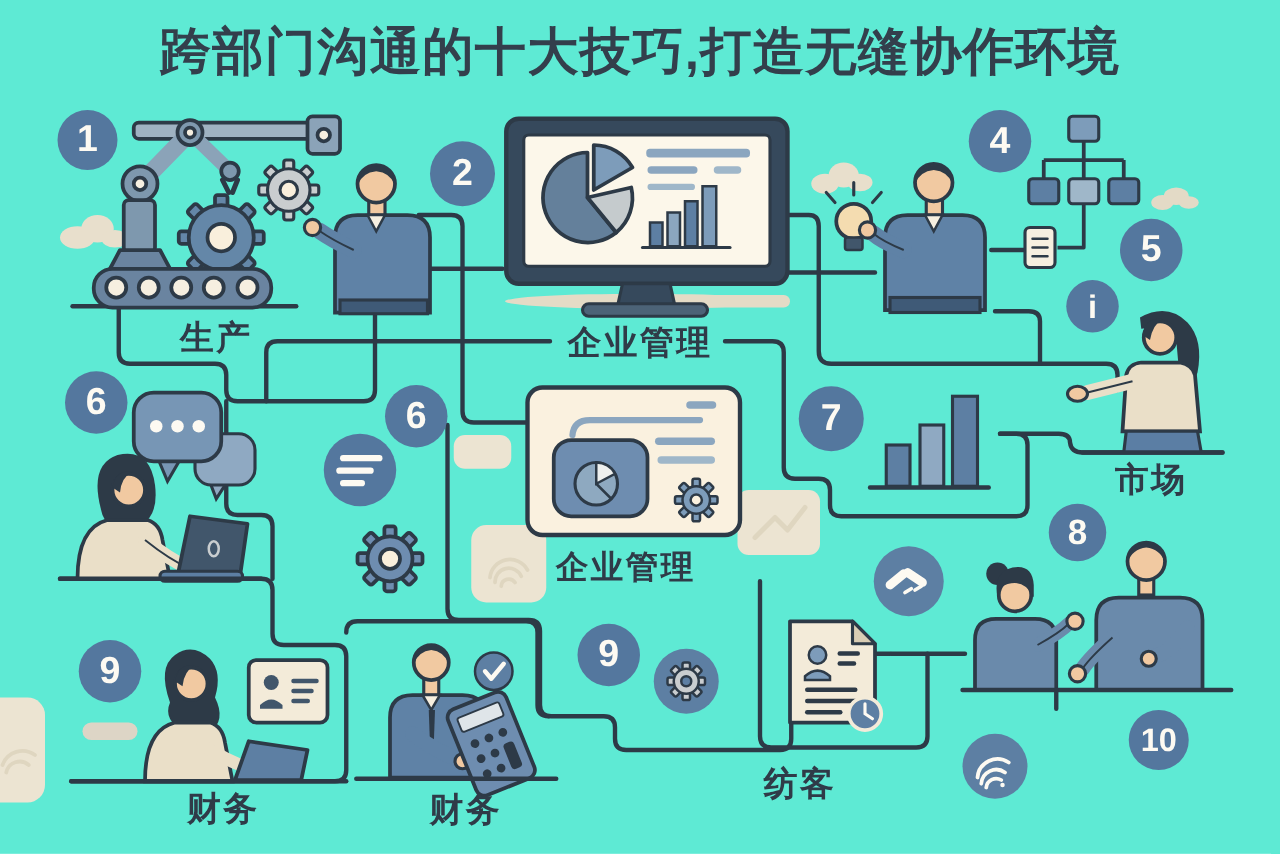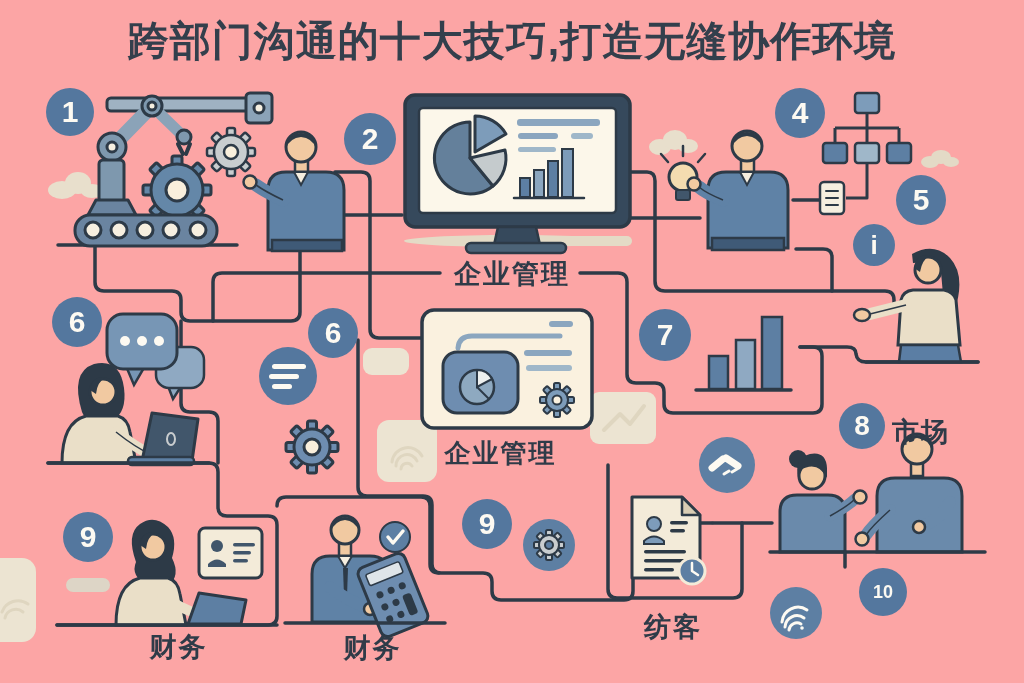--- a/index.html
+++ b/index.html
@@ -1,18 +1,18 @@
 <!DOCTYPE html>
 <html><head>
 <meta charset="utf-8">
 <style>
   html,body{margin:0;padding:0;}
   #canvas{
     position:relative;width:1024px;height:683px;overflow:hidden;
-    background:#fca5a5;font-family:"Liberation Sans","DejaVu Sans",sans-serif;
+    background:#5eead4;font-family:"Liberation Sans","DejaVu Sans",sans-serif;
   }
   #art{position:absolute;left:0;top:0;}
   .title{
     position:absolute;left:0;top:14px;width:1024px;text-align:center;
     font-size:41px;font-weight:800;color:#333f4c;letter-spacing:1px;white-space:nowrap;
   }
   .badge{
     position:absolute;border-radius:50%;background:#54779e;color:#fdfaf2;
     display:flex;align-items:center;justify-content:center;
     font-weight:700;font-size:30px;line-height:1;
@@ -27,31 +27,31 @@
   #b2{left:344px;top:113px;width:52px;height:52px;}
   #b4{left:775px;top:88px;width:50px;height:50px;}
   #b5{left:896px;top:175px;width:50px;height:50px;}
   #binfo{left:853px;top:224px;width:42px;height:42px;font-size:26px;}
   #b6a{left:52px;top:297px;width:50px;height:50px;}
   #b6b{left:308px;top:308px;width:50px;height:50px;}
   #b7{left:639px;top:309px;width:52px;height:52px;}
   #b8{left:839px;top:403px;width:46px;height:46px;font-size:28px;}
   #b9a{left:63px;top:512px;width:50px;height:50px;}
   #b9b{left:462px;top:499px;width:50px;height:50px;}
-  #b10{left:859px;top:568px;width:48px;height:48px;font-size:18px;}
+  #b10{left:903px;top:568px;width:48px;height:48px;font-size:26px;}
   
   #lbl-production{left:128px;top:252px;width:90px;}
   #lbl-mgmt-top{left:432px;top:256px;width:160px;}
   #lbl-sales{left:716px;top:255px;width:90px;}
-  #lbl-market{left:876px;top:366px;width:90px;margin-top:48px;}
+  #lbl-market{left:876px;top:366px;width:90px;}
   #lbl-hr{left:75px;top:467px;width:140px;}
   #lbl-mgmt-center{left:428px;top:436px;width:145px;}
   #lbl-finance-left{left:136px;top:629px;width:85px;}
   #lbl-finance-center{left:330px;top:630px;width:85px;}
-  #lbl-visitor{left:628px;top:609px;width:90px;}
+  #lbl-visitor{left:595px;top:609px;width:90px;}
 </style>
 </head>
 <body>
 
 <div id="canvas">
 
 <svg id="art" width="1024" height="683" viewBox="0 0 1024 683">
 
   <g fill="#e8dfcc">
     <ellipse cx="62" cy="190" rx="14" ry="9"></ellipse>
@@ -454,20 +454,21 @@
   <div class="badge" id="b5">5</div>
   <div class="badge" id="binfo">i</div>
   <div class="badge" id="b6a">6</div>
   <div class="badge" id="b6b">6</div>
   <div class="badge" id="b7">7</div>
   <div class="badge" id="b8">8</div>
   <div class="badge" id="b9a">9</div>
   <div class="badge" id="b9b">9</div>
   <div class="badge" id="b10">10</div>
 
+  <div class="lbl" id="lbl-production">生产</div>
   <div class="lbl" id="lbl-mgmt-top">企业管理</div>
   <div class="lbl" id="lbl-market">市场</div>
   <div class="lbl md" id="lbl-mgmt-center">企业管理</div>
   <div class="lbl" id="lbl-finance-left">财务</div>
   <div class="lbl" id="lbl-finance-center">财务</div>
   <div class="lbl" id="lbl-visitor">纺客</div>
 
 </div>
 
 </body></html>

